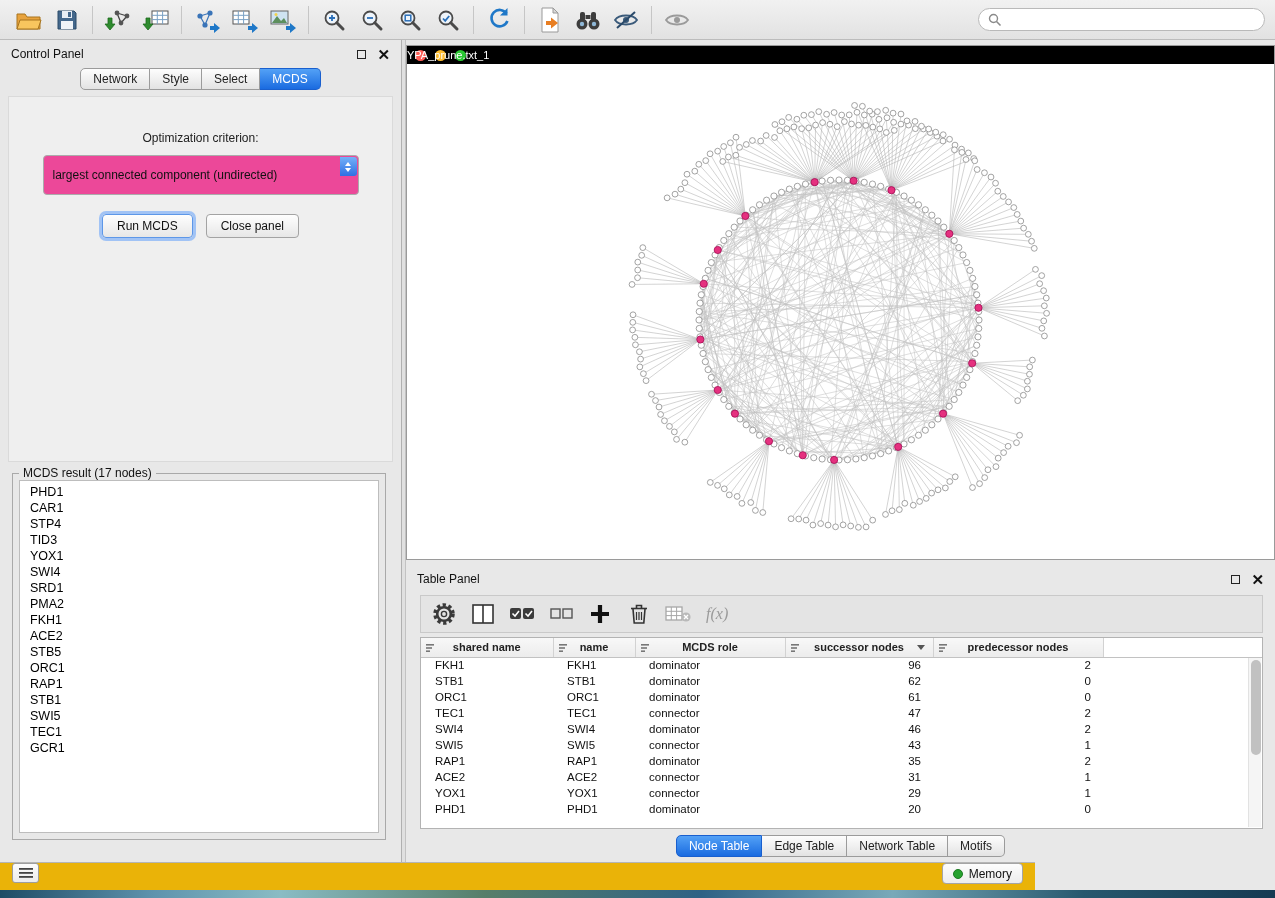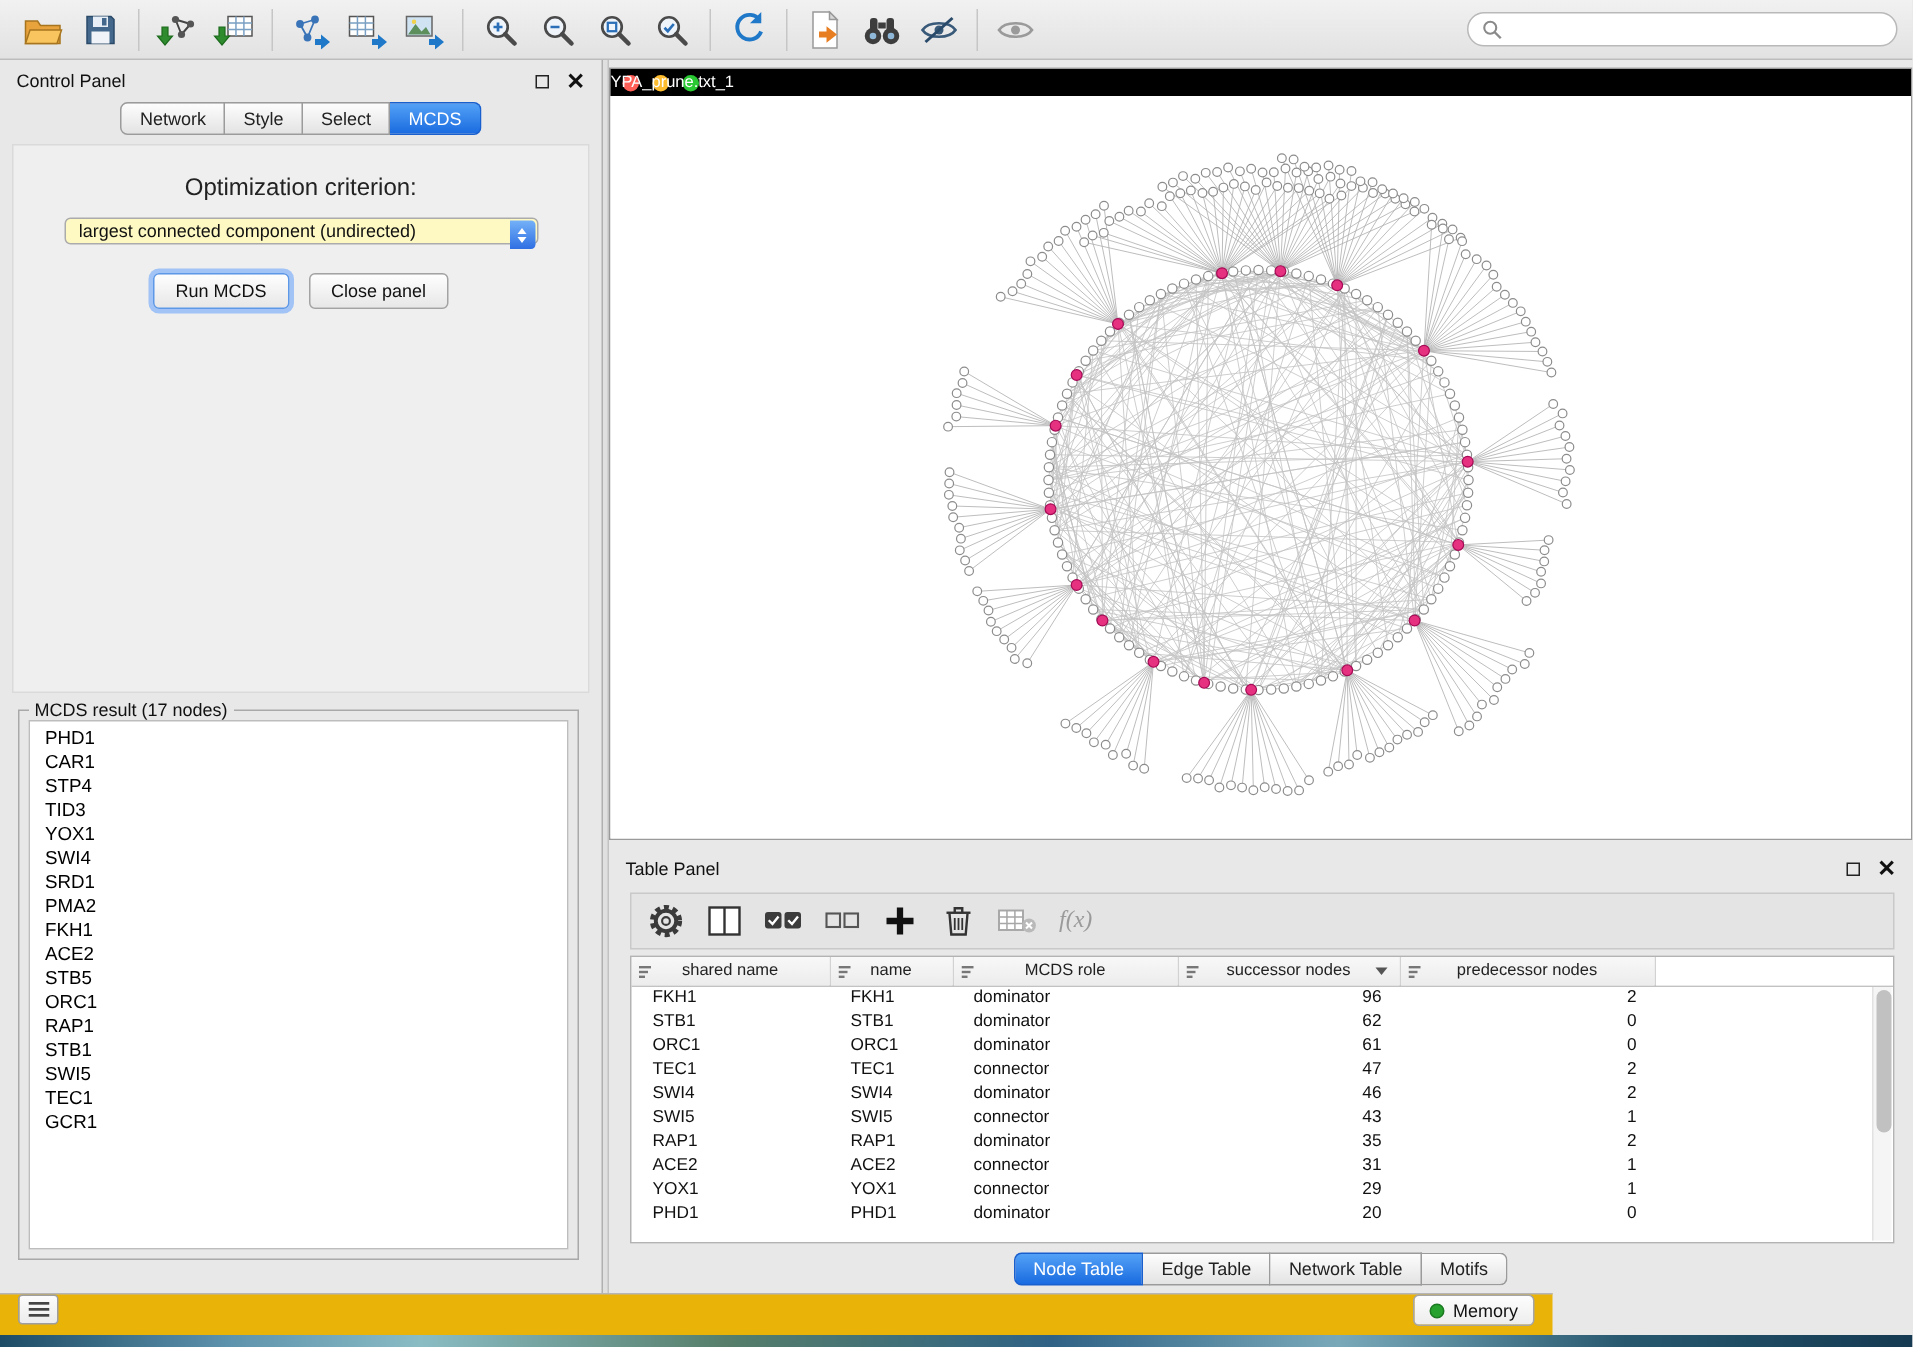--- a/index.html
+++ b/index.html
@@ -15,22 +15,22 @@
 .panel-header{height:28px;display:flex;align-items:center;padding:0 11px;font-size:12px;color:#111}
 .win-btns{margin-left:auto;display:flex;align-items:center;gap:11px}
 .float-btn{width:9px;height:9px;border:1.5px solid #222;background:transparent}
 .close-btn{font-size:15px;font-weight:bold;color:#111;line-height:1}
 .tabbar{display:flex;justify-content:center}
 .tab{font-size:12px;padding:3px 12px;background:linear-gradient(#fdfdfd,#e3e3e3);border:1px solid #9b9b9b;border-left:none;color:#222;white-space:nowrap}
 .tab:first-child{border-left:1px solid #9b9b9b;border-radius:5px 0 0 5px}
 .tab:last-child{border-radius:0 5px 5px 0}
 .tab.active{background:linear-gradient(#53a1f6,#1a6be0);border-color:#195fce;color:#fff}
 #mcds-pane{position:absolute;left:8px;right:8px;top:56px;height:366px;background:#efefef;border:1px solid #dadada}
-#opt-label{text-align:center;margin-top:20px;font-size:16px;color:#222}
-#opt-select{width:316px;height:18px;margin:10px auto 0;background:#fef9c3;border:1px solid #ababab;border-radius:4px;position:relative;display:flex;align-items:center;padding-left:9px;font-size:12px;color:#111}
+#opt-label{text-align:center;margin-top:34px;font-size:12px;color:#222}
+#opt-select{width:316px;height:40px;margin:10px auto 0;background:#ec4899;border:1px solid #ababab;border-radius:4px;position:relative;display:flex;align-items:center;padding-left:9px;font-size:12px;color:#111}
 #opt-stepper{position:absolute;right:1px;top:1px;width:17px;height:19px;background:linear-gradient(#74b1f8,#2f6fe3);border-radius:0 3px 3px 0;display:flex;flex-direction:column;align-items:center;justify-content:center;gap:2px}
 .arr-up{width:0;height:0;border-left:3.5px solid transparent;border-right:3.5px solid transparent;border-bottom:4px solid #fff}
 .arr-dn{width:0;height:0;border-left:3.5px solid transparent;border-right:3.5px solid transparent;border-top:4px solid #fff}
 #btn-row{display:flex;justify-content:center;gap:13px;margin-top:19px}
 .btn{height:24px;padding:0 14px;font-size:12px;color:#111;background:linear-gradient(#fefefe,#e7e7e7);border:1px solid #a3a3a3;border-radius:4px;display:flex;align-items:center}
 .btn.focus{box-shadow:0 0 0 3px rgba(96,158,250,.55);border-color:#5d97e8}
 #mcds-result{position:absolute;left:12px;right:15px;top:426px;bottom:22px;border:1px solid #a9a9a9}
 #mcds-result legend{font-size:12px;margin-left:6px;padding:0 4px;color:#111}
 #mcds-list{position:absolute;left:6px;right:6px;top:0px;bottom:6px;background:#fff;border:1px solid #bdbdbd;overflow:hidden;padding:3px 0 0 10px}
 .mcds-item{font-size:12.5px;line-height:16px;color:#000}
@@ -42,21 +42,21 @@
 .tl{width:11px;height:11px;border-radius:50%;margin-right:9px;flex:0 0 auto}
 #net-title{position:absolute;left:0;right:0;text-align:left;color:#fff;font-size:11px}
 #net-canvas{position:absolute;left:0;top:18px;right:0;bottom:0;background:#fff}
 
 #table-panel{position:absolute;left:406px;top:565px;width:869px;height:297px;background:#e8e8e8}
 #tp-toolbar{position:absolute;left:14px;right:12px;top:30px;height:38px;background:#e4e4e4;border:1px solid #c9c9c9;display:flex;align-items:center;padding:0 8px;gap:9px}
 .tp-btn{width:30px;height:30px;display:flex;align-items:center;justify-content:center}
 #fx-label{font-family:"Liberation Serif",serif;font-style:italic;font-size:16px;color:#9a9a9a;padding-left:4px}
 #table-wrap{position:absolute;left:14px;right:12px;top:72px;height:192px;background:#fff;border:1px solid #b3b3b3;overflow:hidden}
 table{border-collapse:collapse;table-layout:fixed;width:100%}
-th{height:19px;background:linear-gradient(#f8f8f8,#ececec);border-right:1px solid #d2d2d2;border-bottom:1px solid #c2c2c2;font-size:11px;font-weight:normal;color:#222;position:relative;text-align:center;overflow:hidden}
+th{height:19px;background:linear-gradient(#f8f8f8,#ececec);border-right:1px solid #d2d2d2;border-bottom:1px solid #c2c2c2;font-size:11px;font-weight:bold;color:#222;position:relative;text-align:center;overflow:hidden}
 th .sort-ic{position:absolute;left:5px;top:5px}
 th.nobg{background:#fff;border-right:none;border-bottom:1px solid #c2c2c2}
 td{height:16px;font-size:11.5px;color:#111;padding:0 0 0 14px;white-space:nowrap;overflow:hidden}
 td.num{text-align:right;padding:0 12px 0 0}
 .chev{position:absolute;right:8px;top:7px;width:0;height:0;border-left:4px solid transparent;border-right:4px solid transparent;border-top:5px solid #555}
 #tp-scrollbar{position:absolute;right:1px;top:20px;bottom:1px;width:13px;background:#f5f5f5;border-left:1px solid #e2e2e2}
 #tp-thumb{position:absolute;left:1.5px;top:2px;width:10px;height:95px;background:#c1c1c1;border-radius:5px}
 #tp-tabs{position:absolute;left:0;right:0;top:270px;display:flex;justify-content:center}
 
 #status-bar{position:absolute;left:0;top:862px;width:1035px;height:28px;background:#eab308;border-top:1px solid #b5b5b5;display:flex;align-items:flex-start;padding:0 12px}

